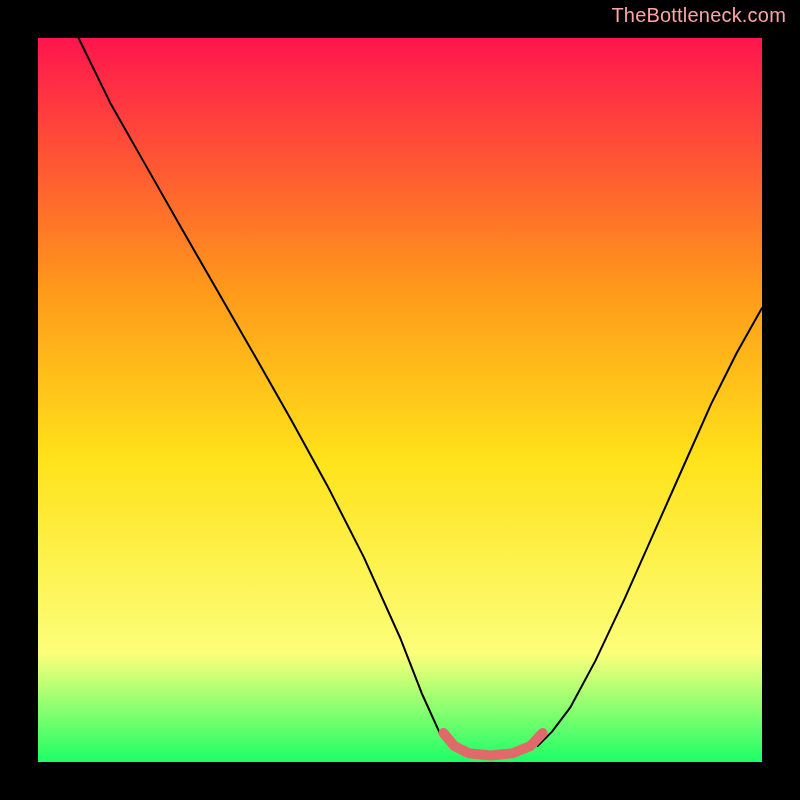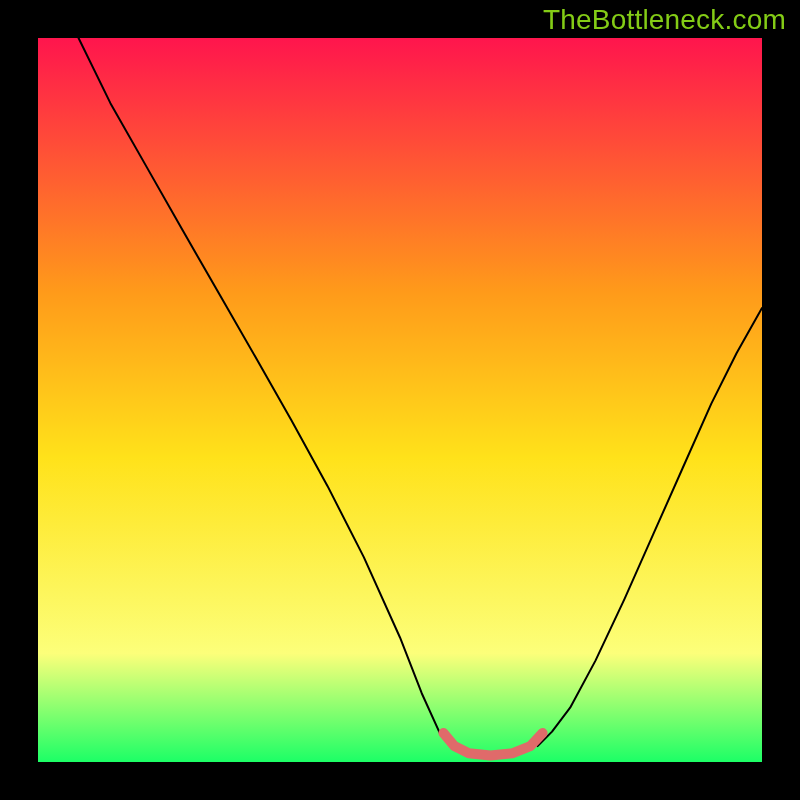--- a/index.html
+++ b/index.html
@@ -15,22 +15,22 @@
     position: relative;
     width: 800px;
     height: 800px;
     background: #000;
   }
   
   .watermark {
     position: absolute;
     top: 4px;
     right: 14px;
-    color: #84cc16;
-    font-size: 28px;
+    color: #fca5a5;
+    font-size: 20px;
     font-weight: 400;
     letter-spacing: 0.2px;
   }
   
   .plot {
     position: absolute;
     left: 38px;
     top: 38px;
     width: 724px;
     height: 724px;

